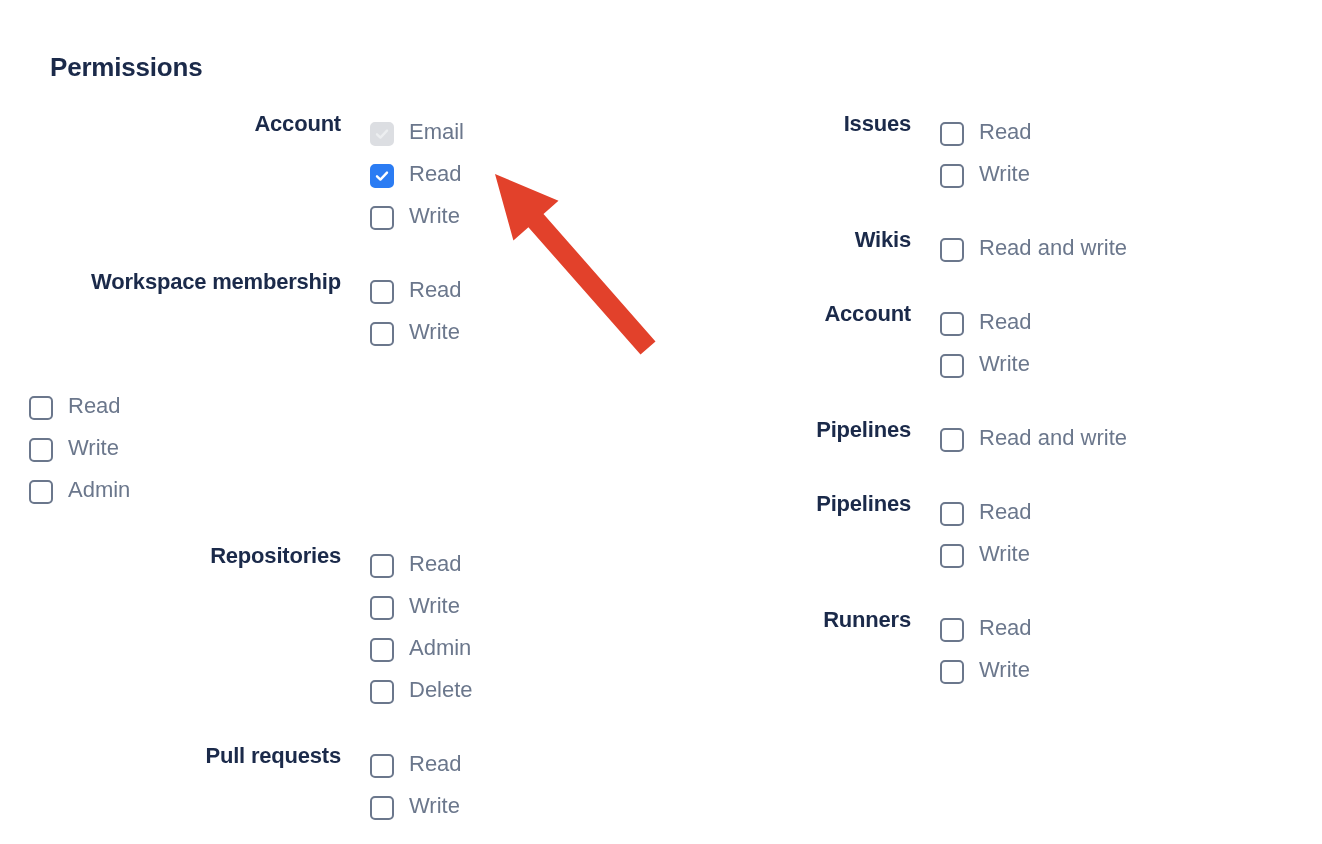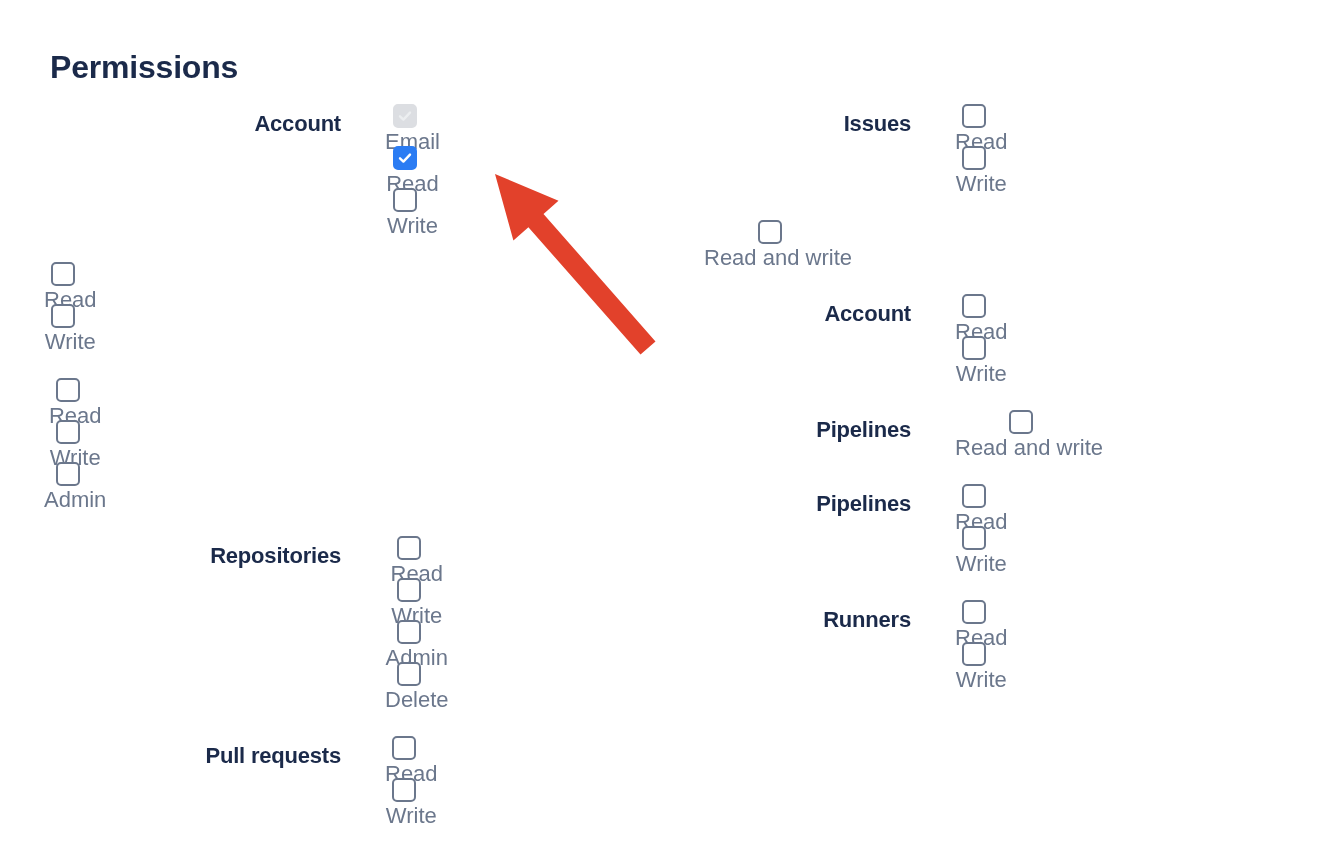--- a/index.html
+++ b/index.html
@@ -22,21 +22,21 @@
     position: relative;
     width: 1322px;
     height: 844px;
     padding: 0;
   }
 
   .page-title {
     position: absolute;
     left: 50px;
     top: 50px;
-    font-size: 32px;
+    font-size: 26px;
     font-weight: bold;
     color: #1b2a4a;
     letter-spacing: -0.2px;
     line-height: 34px;
     margin: 0;
   }
 
   
   .columns {
     position: absolute;
@@ -72,23 +72,22 @@
   .col-left  .group-label { width: 341px; }
   .col-right .group-label { width: 251px; }
 
   .options {
     flex: 0 0 auto;
     padding-left: 29px;
   }
 
   .option {
     display: flex;
-    align-items: center;
+    align-items: flex-end;
     height: 42px;
-    flex-direction: column;
   }
 
   .cb {
     flex: 0 0 auto;
     width: 24px;
     height: 24px;
     border-radius: 5px;
     border: 2px solid #6b778c;
     background: #ffffff;
     position: relative;
@@ -170,20 +169,21 @@
               </span>
               <span class="option-label">Read</span>
             </div>
             <div class="option">
               <span class="cb" role="checkbox" aria-checked="false"></span>
               <span class="option-label">Write</span>
             </div>
           </div>
         </div>
         <div class="group">
+          <div class="group-label">Workspace membership</div>
           <div class="options">
             <div class="option">
               <span class="cb" role="checkbox" aria-checked="false"></span>
               <span class="option-label">Read</span>
             </div>
             <div class="option">
               <span class="cb" role="checkbox" aria-checked="false"></span>
               <span class="option-label">Write</span>
             </div>
           </div>
@@ -247,20 +247,21 @@
               <span class="cb" role="checkbox" aria-checked="false"></span>
               <span class="option-label">Read</span>
             </div>
             <div class="option">
               <span class="cb" role="checkbox" aria-checked="false"></span>
               <span class="option-label">Write</span>
             </div>
           </div>
         </div>
         <div class="group">
+          <div class="group-label">Wikis</div>
           <div class="options">
             <div class="option">
               <span class="cb" role="checkbox" aria-checked="false"></span>
               <span class="option-label">Read and write</span>
             </div>
           </div>
         </div>
         <div class="group">
           <div class="group-label">Account</div>
           <div class="options">

